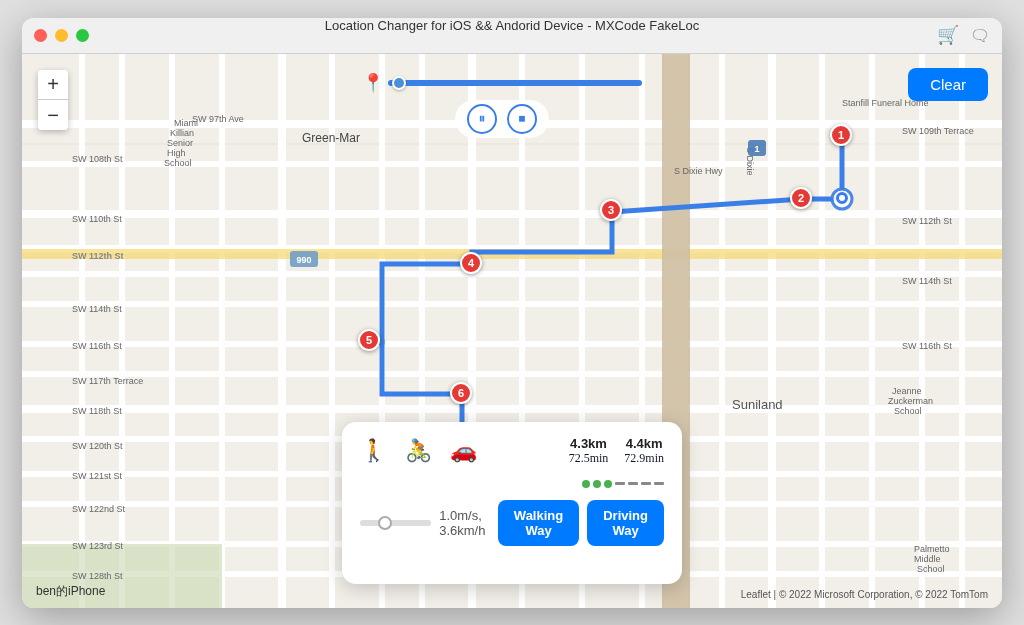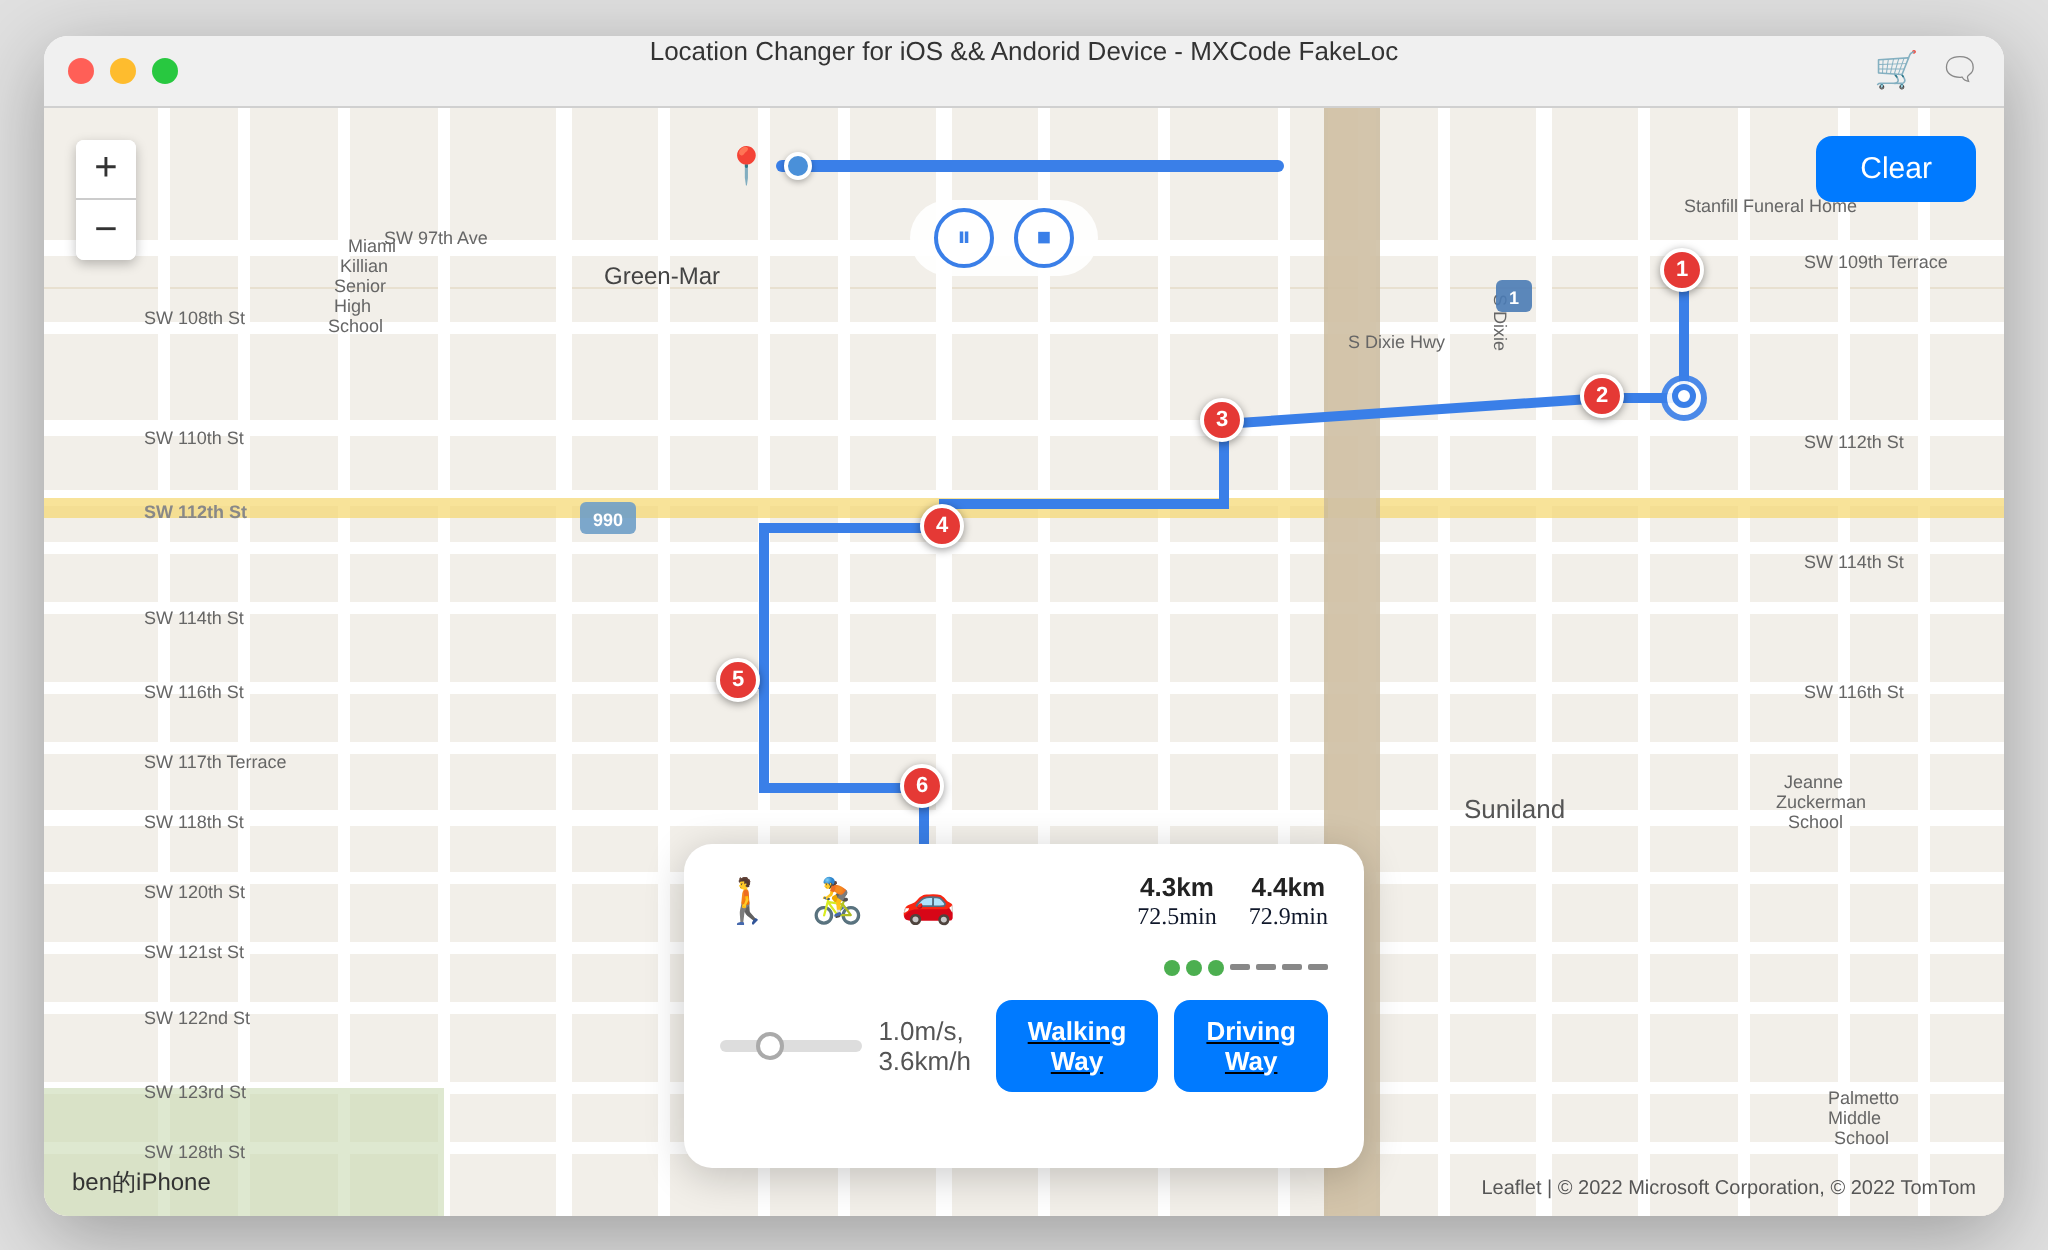--- a/index.html
+++ b/index.html
@@ -258,21 +258,20 @@
       left: 18px;
     }
     .speed-label {
       font-size: 13px;
       color: #555;
     }
     .way-buttons {
       display: flex;
       gap: 8px;
       justify-content: space-between;
-      text-decoration: underline;
     }
     .way-btn {
       padding: 8px 16px;
       border-radius: 8px;
       border: none;
       font-size: 13px;
       font-weight: 600;
       cursor: pointer;
       color: white;
     }

